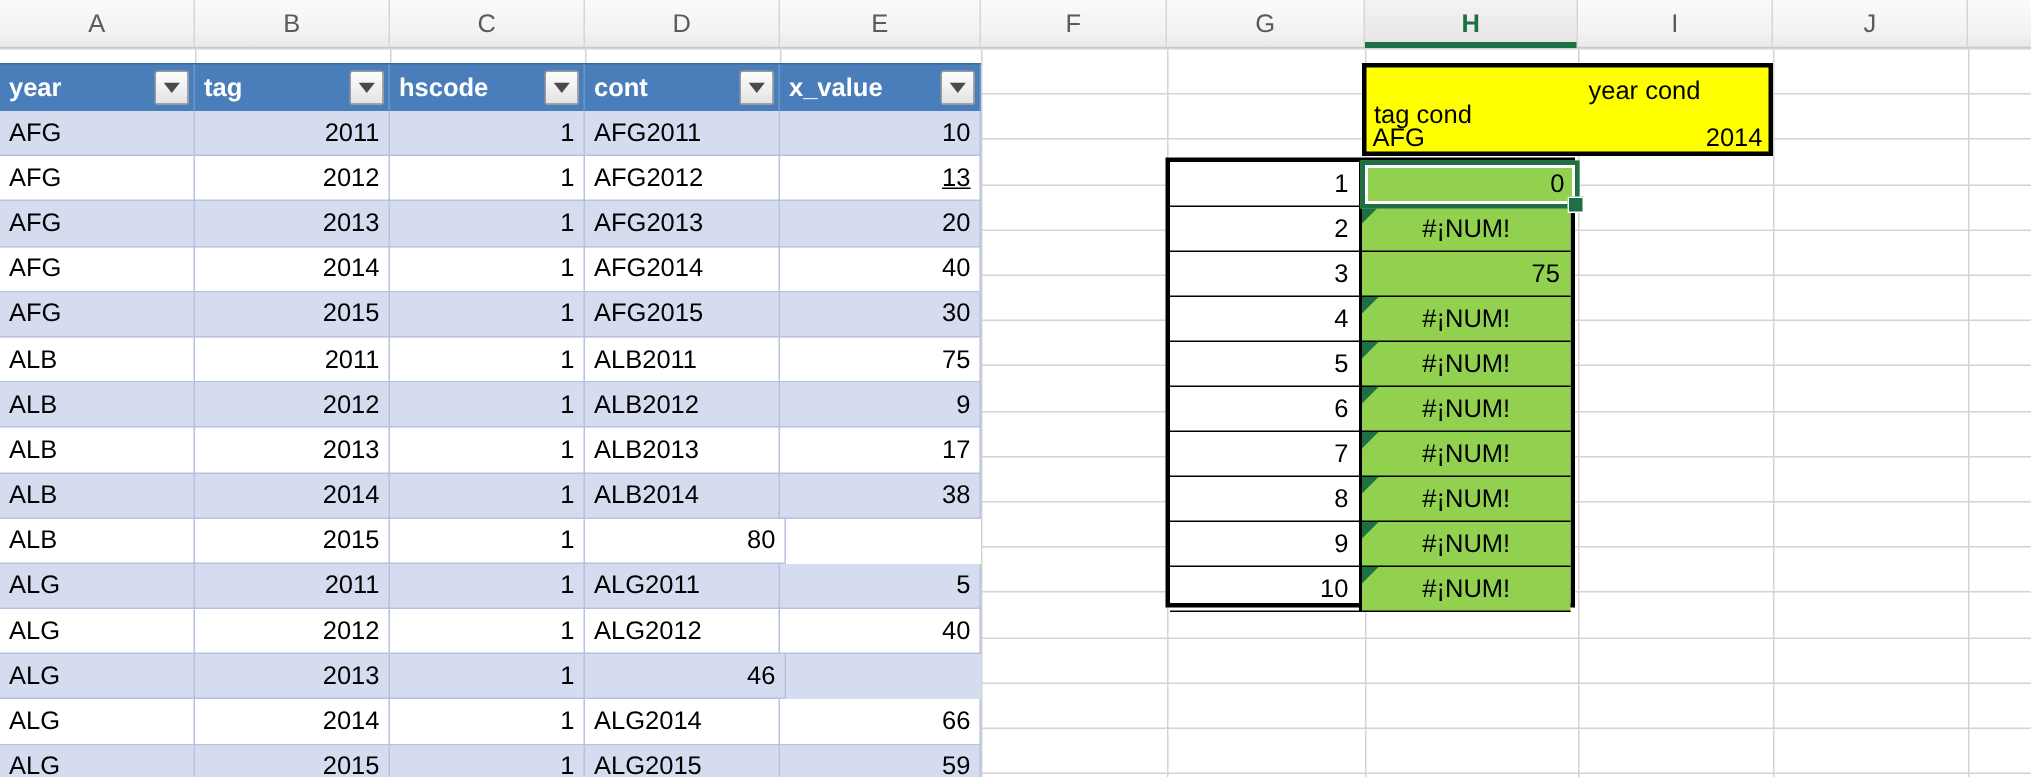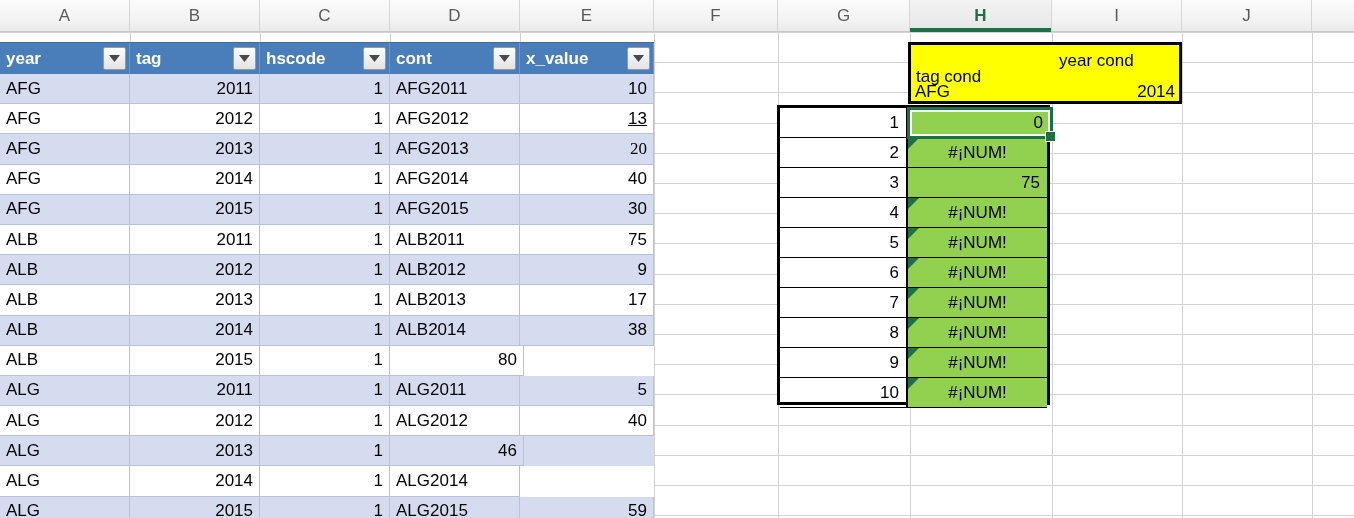--- a/index.html
+++ b/index.html
@@ -239,21 +239,21 @@
         <div class="td num" style="width: 130px;">2012</div>
         <div class="td num" style="width: 130px;">1</div>
         <div class="td txt" style="width: 130px;">AFG2012</div>
         <div class="td num" style="width: 134px; text-decoration: underline;">13</div>
       </div>
       <div class="trow band">
         <div class="td txt" style="width: 130px;">AFG</div>
         <div class="td num" style="width: 130px;">2013</div>
         <div class="td num" style="width: 130px;">1</div>
         <div class="td txt" style="width: 130px;">AFG2013</div>
-        <div class="td num" style="width: 134px; font-family: Liberation Serif, serif;">20</div>
+        <div class="td num" style="width: 134px;">20</div>
       </div>
       <div class="trow plain">
         <div class="td txt" style="width: 130px;">AFG</div>
         <div class="td num" style="width: 130px;">2014</div>
         <div class="td num" style="width: 130px;">1</div>
         <div class="td txt" style="width: 130px;">AFG2014</div>
         <div class="td num" style="width: 134px;">40</div>
       </div>
       <div class="trow band">
         <div class="td txt" style="width: 130px;">AFG</div>
@@ -314,20 +314,21 @@
         <div class="td txt" style="width: 130px;">ALG</div>
         <div class="td num" style="width: 130px;">2013</div>
         <div class="td num" style="width: 130px;">1</div>
         <div class="td num" style="width: 134px;">46</div>
       </div>
       <div class="trow plain">
         <div class="td txt" style="width: 130px;">ALG</div>
         <div class="td num" style="width: 130px;">2014</div>
         <div class="td num" style="width: 130px;">1</div>
         <div class="td txt" style="width: 130px;">ALG2014</div>
+        <div class="td num" style="width: 134px;">66</div>
       </div>
       <div class="trow band">
         <div class="td txt" style="width: 130px;">ALG</div>
         <div class="td num" style="width: 130px;">2015</div>
         <div class="td num" style="width: 130px;">1</div>
         <div class="td txt" style="width: 130px;">ALG2015</div>
         <div class="td num" style="width: 134px;">59</div>
       </div>
     </div>
 

